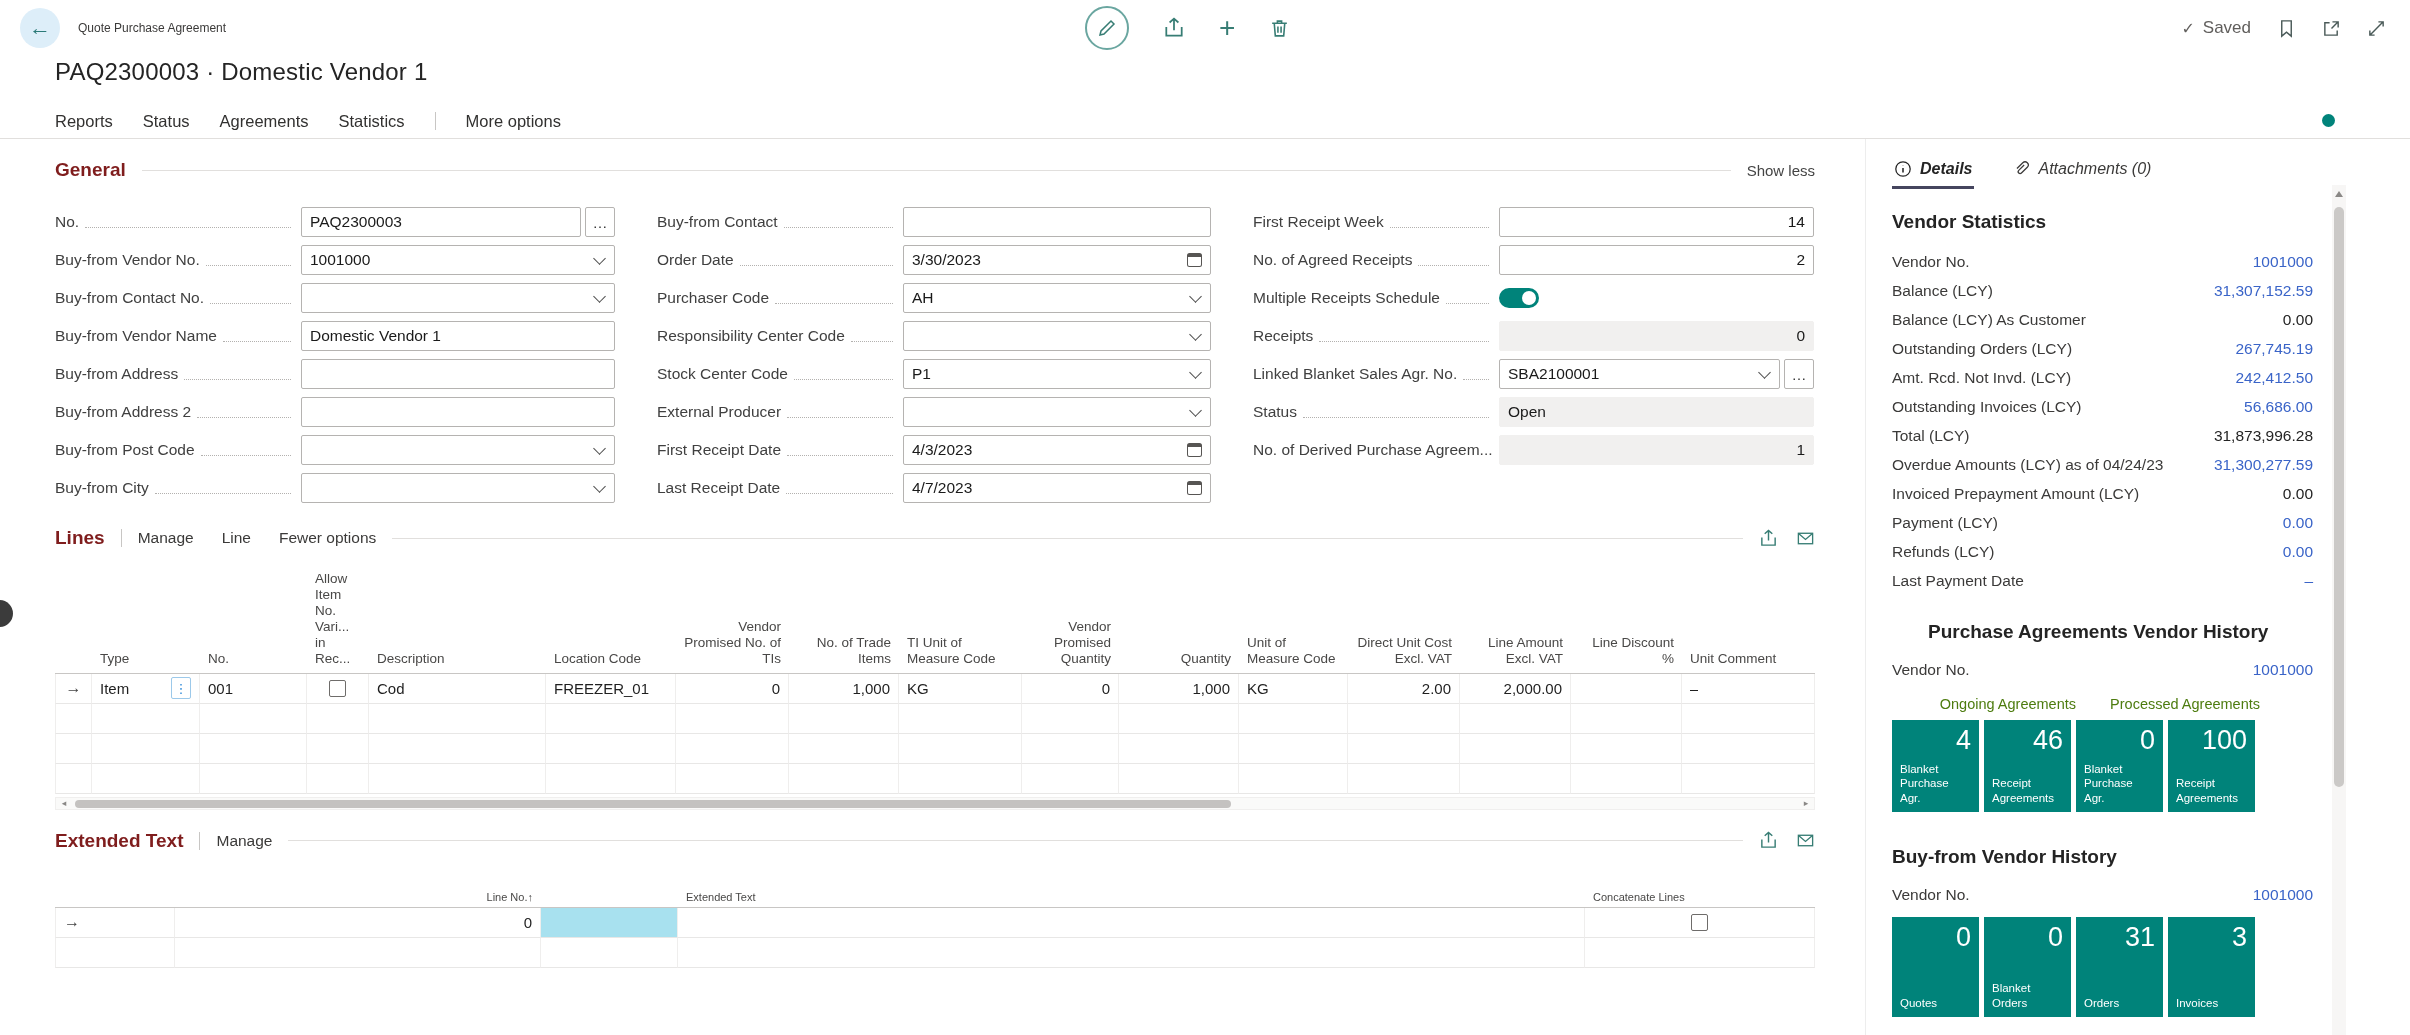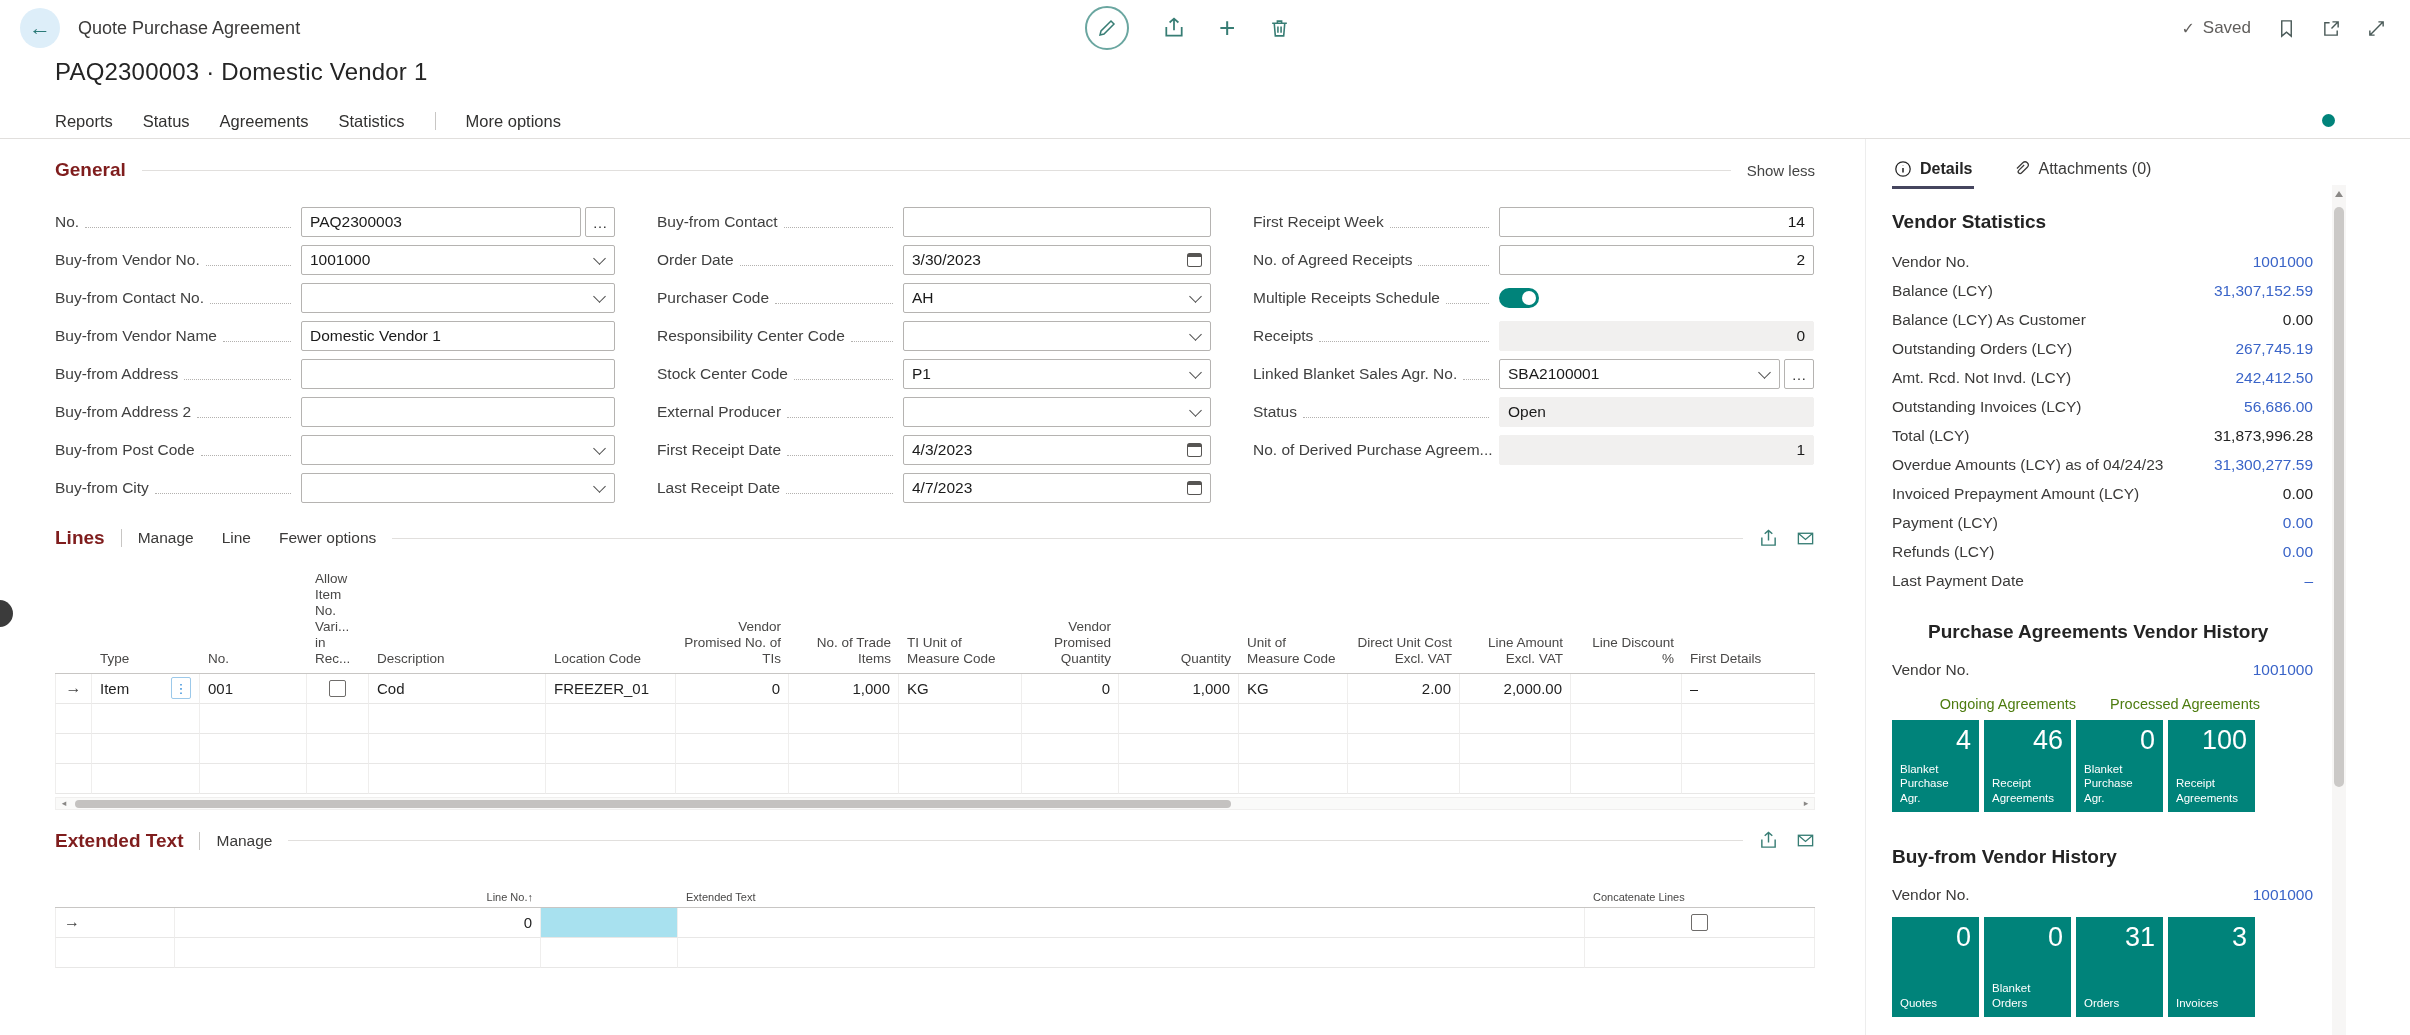--- a/index.html
+++ b/index.html
@@ -4,21 +4,21 @@
 <style>
   *{margin:0;padding:0;box-sizing:border-box;}
   html,body{width:2410px;height:1035px;overflow:hidden;background:#fff;
     font-family:"Liberation Sans","DejaVu Sans",sans-serif;color:#242424;cursor:default;}
   .app{position:relative;width:2410px;height:1035px;background:#fff;}
 
   
   .topbar{position:absolute;top:0;left:0;right:0;height:56px;display:flex;align-items:center;padding:0 20px;background:#fff;}
   .tb-left{display:flex;align-items:center;gap:18px;}
   .back-btn{width:40px;height:40px;border-radius:50%;background:#ddeef9;color:#2b7a78;display:flex;align-items:center;justify-content:center;font-size:22px;}
-  .tb-caption{font-size:18px;color:#3b3a39;}
+  .tb-caption{font-size:12px;color:#3b3a39;}
   .tb-center{position:absolute;left:1085px;top:0;height:56px;display:flex;align-items:center;gap:34px;color:#377d74;}
   .edit-circle{width:44px;height:44px;border-radius:50%;border:2px solid #6aa6a0;display:flex;align-items:center;justify-content:center;}
   .plus-glyph{font-size:28px;line-height:1;}
   .tb-right{position:absolute;right:24px;top:0;height:56px;display:flex;align-items:center;gap:26px;color:#4a5a58;}
   .saved{color:#605e5c;font-size:17px;display:flex;align-items:center;gap:8px;}
   .saved .chk{color:#605e5c;font-size:16px;}
 
   
   .titlebar{position:absolute;top:58px;left:55px;}
   .titlebar h1{font-size:24px;font-weight:400;color:#242424;letter-spacing:.2px;}
@@ -95,21 +95,21 @@
     border-bottom:1px solid #e8e7e6;border-right:1px solid #efeeed;}
   .xt-row .xt-cell:first-child{border-left:1px solid #efeeed;}
   .xt-cell.right{justify-content:flex-end;}
   .xt-cell.center{justify-content:center;}
   .selcell{background:var(--selected-cell,#a8e1ef);}
 
   
   .details{position:absolute;top:139px;left:1865px;width:545px;bottom:0;border-left:1px solid #ededed;
     padding:10px 97px 0 26px;background:#fff;}
   .pane-tabs{display:flex;gap:36px;align-items:stretch;height:40px;font-size:16px;color:#3b3a39;}
-  .pane-tab{display:flex;align-items:center;gap:8px;padding:0 2px;}
+  .pane-tab{display:flex;align-items:center;gap:8px;padding:0 2px;font-style:italic;}
   .pane-tab.active{font-weight:700;color:#242424;box-shadow:inset 0 -3px 0 #45455e;}
   .pane-h{font-size:19px;font-weight:700;color:#242424;}
   .h-vs{margin-top:22px;}
   .h-ph{margin-top:26px;margin-left:36px;}
   .h-bf{margin-top:34px;}
   .stat-list{margin-top:14px;}
   .stat-row{display:flex;justify-content:space-between;align-items:center;height:29px;font-size:15.5px;color:#3b3a39;}
   .stat-row.single{margin-top:12px;}
   .stat-value{color:#242424;white-space:nowrap;}
   .stat-value.link{color:var(--link-blue,#3a64c8);}
@@ -636,21 +636,21 @@
           <div class="lt-hcell right">
             <span>Line Amount
 Excl. VAT</span>
           </div>
 
           <div class="lt-hcell right">
             <span>Line Discount %</span>
           </div>
 
           <div class="lt-hcell">
-            <span>First Details</span>
+            <span>Unit Comment</span>
           </div>
 
       </div>
       <div class="lt-row data">
 
           <div class="lt-cell center">
             <span class="cell-arrow">→</span>
             <span class="cell-text"></span>
 
           </div>

